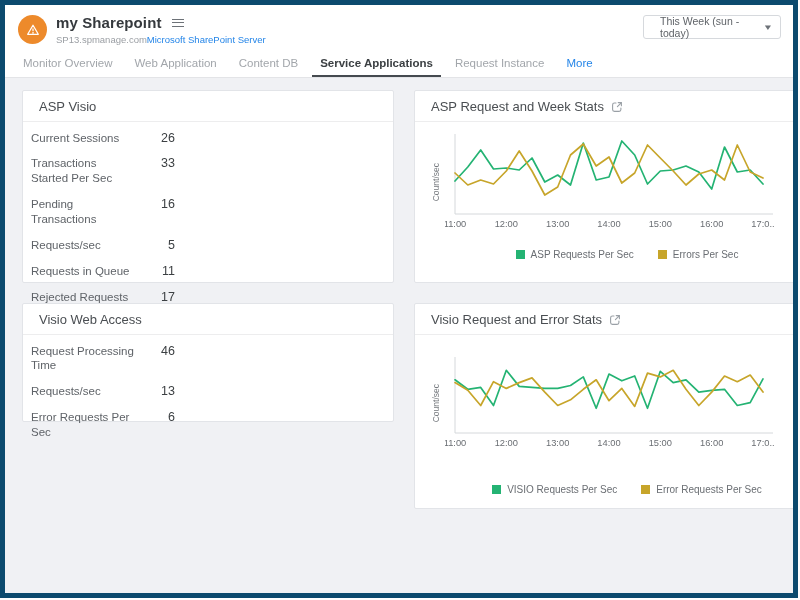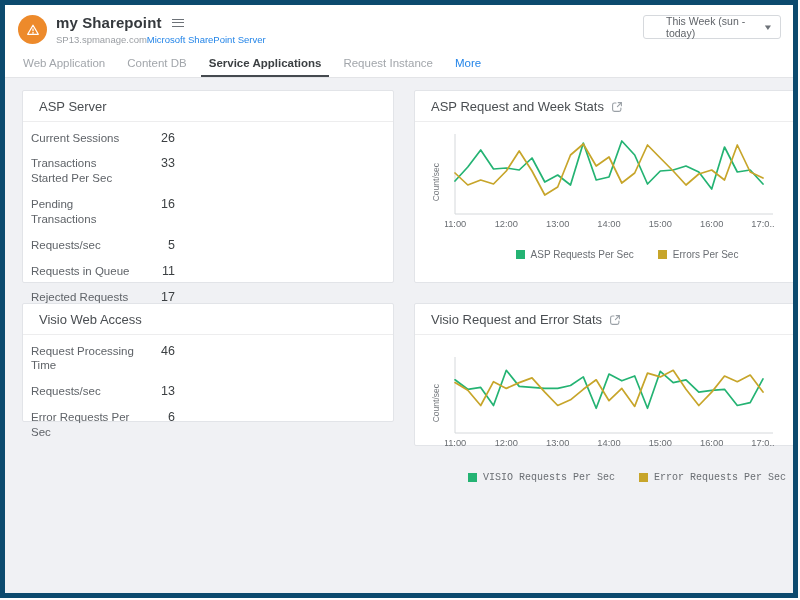--- a/index.html
+++ b/index.html
@@ -18,21 +18,21 @@
   .title-row { display:flex; align-items:center; gap:9px; }
   .page-title { font-size:15px; font-weight:bold; color:#35393d; letter-spacing:.1px; }
   .menu-icon { display:inline-flex; flex-direction:column; gap:2.5px; cursor:pointer; padding:2px 1px; }
   .menu-icon i { display:block; width:12px; height:0; border-top:1.6px solid #6d7278; }
   .subtitle-row { margin-top:3px; display:flex; align-items:baseline; }
   .host { font-size:9.5px; color:#9a9ea3; }
   .sp-link { font-size:9.5px; color:#2485e8; text-decoration:none; cursor:pointer; }
   .time-select {
     position:absolute; right:12px; top:10px; width:138px; height:24px;
     border:1px solid #d6d9dd; border-radius:3px; background:#fff; cursor:pointer;
-    display:flex; align-items:center; justify-content:space-between; padding:0 8px 0 22px;
+    display:flex; align-items:center; justify-content:space-between; padding:0 8px 0 16px;
   }
   .time-select .val { font-size:10.5px; color:#5f6368; }
   .time-select .caret { font-size:8px; color:#6d7278; transform:scaleX(1.3); }
   
   .tabbar { background:#fff; flex:0 0 auto; padding:0 0 0 10px; display:flex; gap:6px; border-bottom:1px solid #e3e4e7; }
   .tab { font-size:11.5px; color:#a2a6ab; padding:4px 8px 6px; cursor:pointer; border-bottom:2px solid transparent; white-space:nowrap; }
   .tab.active { color:#3c4043; font-weight:bold; border-bottom-color:#454a4f; }
   .tab.accent { color:#2485e8; }
   
   .content { flex:1; padding:12px 12px 0 17px; display:flex; gap:20px; overflow:hidden; }
@@ -85,31 +85,32 @@
         <a class="sp-link">Microsoft SharePoint Server</a>
       </div>
     </div>
     <div class="time-select">
       <span class="val">This Week (sun - today)</span>
       <span class="caret">▼</span>
     </div>
   </div>
 
   <div class="tabbar" id="tabbar">
+      <span class="tab">Monitor Overview</span>
       <span class="tab">Web Application</span>
       <span class="tab">Content DB</span>
       <span class="tab active">Service Applications</span>
       <span class="tab">Request Instance</span>
       <span class="tab accent">More</span>
     </div>
 
   <div class="content">
     <div class="col-left">
       <div class="panel" style="height:193px;">
-        <div class="panel-title">ASP Server</div>
+        <div class="panel-title">ASP Visio</div>
         <div class="stats-body" id="asp-stats-rows">
             <div class="stat-row">
               <span class="stat-label">Current Sessions</span>
               <span class="stat-value">26</span>
             </div>
             <div class="stat-row">
               <span class="stat-label">Transactions Started Per Sec</span>
               <span class="stat-value">33</span>
             </div>
             <div class="stat-row">
@@ -185,21 +186,21 @@
               <span class="legend-swatch" style="background: rgb(36, 179, 115);"></span>
               <span class="legend-text">ASP Requests Per Sec</span>
             </span>
             <span class="legend-item">
               <span class="legend-swatch" style="background: rgb(199, 165, 42);"></span>
               <span class="legend-text">Errors Per Sec</span>
             </span>
           </div>
       </div>
 
-      <div class="panel" style="height:143px;">
+      <div class="panel" style="height:206px;">
         <div class="panel-title">
           <span>Visio Request and Error Stats</span>
           <span class="popout">
             <svg width="12" height="12" viewBox="0 0 12 12">
               <path d="M5 2 H3.4 C2.1 2 1.6 2.6 1.6 3.9 V8.6 C1.6 9.9 2.1 10.4 3.4 10.4 H8.1 C9.4 10.4 9.9 9.9 9.9 8.6 V7" fill="none" stroke="#9aa0a6" stroke-width="1.1" stroke-linecap="round"></path>
               <path d="M7.2 1.6 H10.4 V4.8 M10.2 1.8 L6.4 5.6" fill="none" stroke="#9aa0a6" stroke-width="1.1" stroke-linecap="round"></path>
             </svg>
           </span>
         </div>
         <div class="chart-wrap" style="margin-top:18px;">
@@ -211,21 +212,21 @@
                 <polyline points="10.0,29.6 22.8,37.3 35.7,52.5 48.5,28.7 61.3,35.4 74.2,29.6 87.0,24.9 99.8,39.1 112.7,52.5 125.5,46.8 138.3,36.3 151.2,26.8 164.0,47.7 176.8,35.4 189.7,53.4 202.5,20.1 215.3,23.9 228.2,17.3 241.0,36.3 253.8,52.5 266.7,39.1 279.5,23.0 292.3,28.7 305.2,22.1 318.0,39.1" fill="none" stroke="#c7a52a" stroke-width="1.7" stroke-linejoin="round" stroke-linecap="round"></polyline>
                 <text x="10" y="93" text-anchor="middle" font-size="9.3" fill="#6a6e73">11:00</text>
                 <text x="61.333333333333336" y="93" text-anchor="middle" font-size="9.3" fill="#6a6e73">12:00</text>
                 <text x="112.66666666666667" y="93" text-anchor="middle" font-size="9.3" fill="#6a6e73">13:00</text>
                 <text x="164" y="93" text-anchor="middle" font-size="9.3" fill="#6a6e73">14:00</text>
                 <text x="215.33333333333334" y="93" text-anchor="middle" font-size="9.3" fill="#6a6e73">15:00</text>
                 <text x="266.6666666666667" y="93" text-anchor="middle" font-size="9.3" fill="#6a6e73">16:00</text>
                 <text x="318" y="93" text-anchor="middle" font-size="9.3" fill="#6a6e73">17:0..</text>
               </svg></div>
         </div>
-        <div class="legend" id="legend-1" style="margin-top:18px;font-family:Liberation Mono, monospace;">
+        <div class="legend" id="legend-1" style="margin-top:30px;">
             <span class="legend-item">
               <span class="legend-swatch" style="background: rgb(36, 179, 115);"></span>
               <span class="legend-text">VISIO Requests Per Sec</span>
             </span>
             <span class="legend-item">
               <span class="legend-swatch" style="background: rgb(199, 165, 42);"></span>
               <span class="legend-text">Error Requests Per Sec</span>
             </span>
           </div>
       </div>

